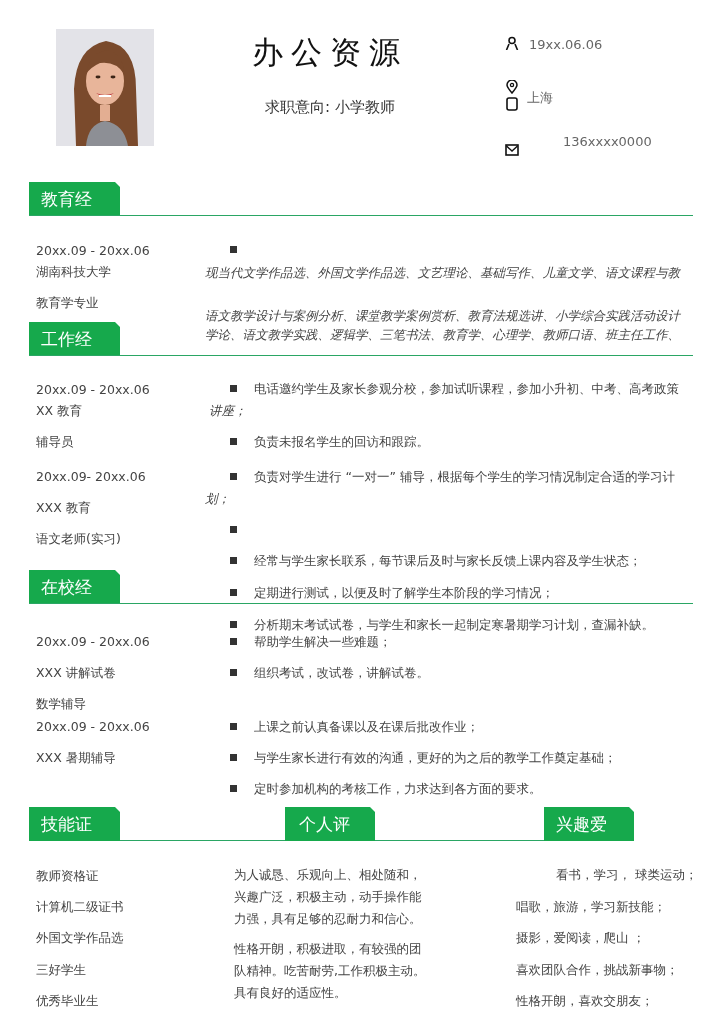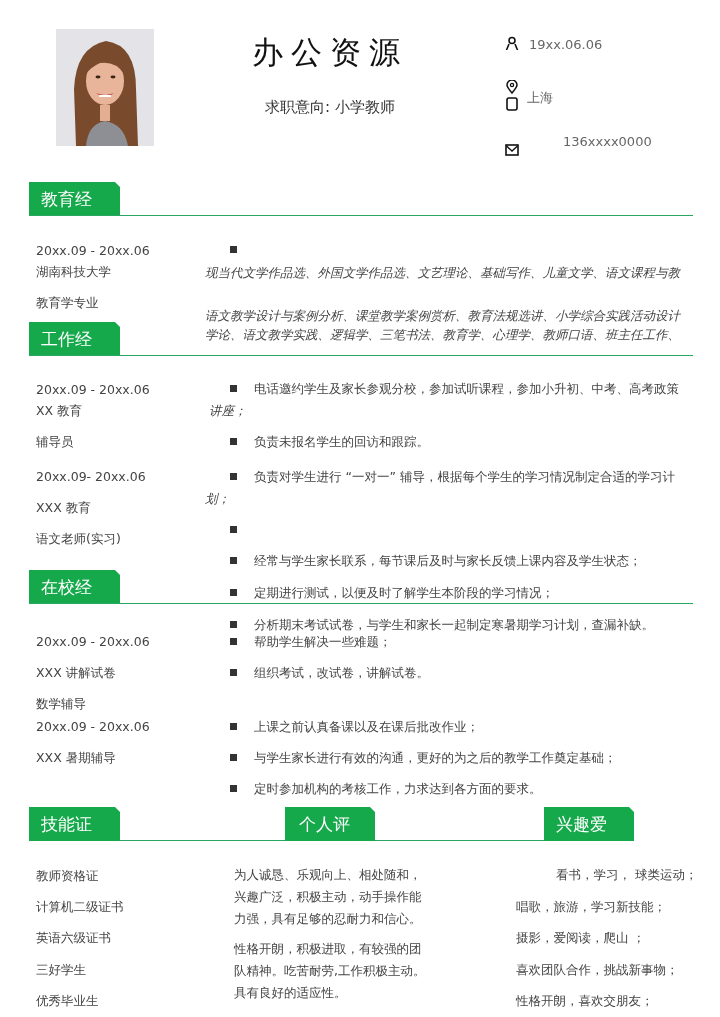--- a/index.html
+++ b/index.html
@@ -131,21 +131,21 @@
 
 <div class="abs sec-head" style="left:29px; top:807px; width:600px;">
   <div class="rule" style="left:0; top:33px; width:600px;"></div>
   <div class="tab" style="left:0; width:91px;">技能证书</div>
   <div class="tab" style="left:256px; width:90px; padding-left:14px;">个人评价</div>
   <div class="tab" style="left:515px; width:90px;">兴趣爱好</div>
 </div>
 
 <div class="col" style="left:36px; top:868px;">教师资格证</div>
 <div class="col" style="left:36px; top:899px;">计算机二级证书</div>
-<div class="col" style="left:36px; top:930px;">英语六级证书</div>
+<div class="col" style="left:36px; top:930px;">外国文学作品选</div>
 <div class="col" style="left:36px; top:962px;">三好学生</div>
 <div class="col" style="left:36px; top:993px;">优秀毕业生</div>
 
 <div class="col" style="left:234px; top:867px;">为人诚恳、乐观向上、相处随和，</div>
 <div class="col" style="left:234px; top:889px;">兴趣广泛，积极主动，动手操作能</div>
 <div class="col" style="left:234px; top:911px;">力强，具有足够的忍耐力和信心。</div>
 <div class="col" style="left:234px; top:941px;">性格开朗，积极进取，有较强的团</div>
 <div class="col" style="left:234px; top:963px;">队精神。吃苦耐劳,工作积极主动。</div>
 <div class="col" style="left:234px; top:985px;">具有良好的适应性。</div>
 

